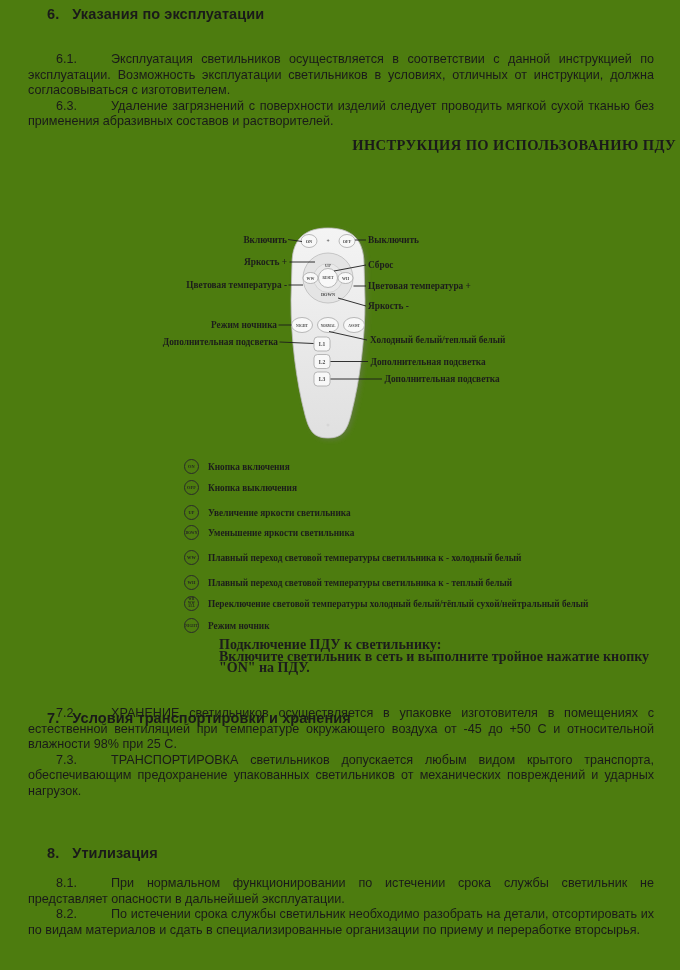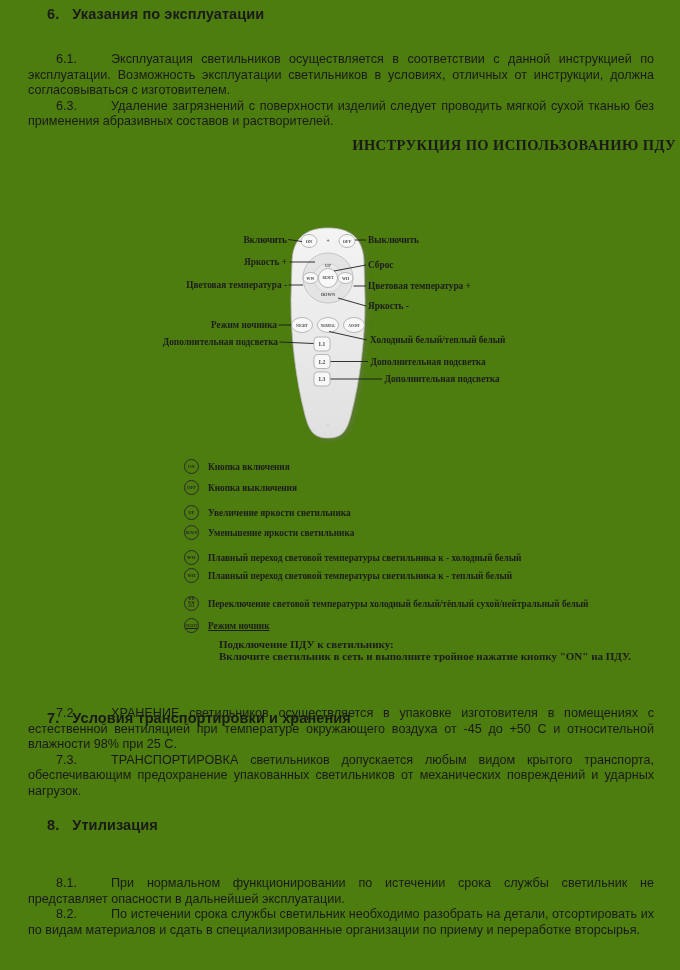--- a/index.html
+++ b/index.html
@@ -36,21 +36,21 @@
     width:15px; height:15px; border:1px solid #2a2a2a; border-radius:50%;
     display:flex; align-items:center; justify-content:center;
     font-size:4.3px; letter-spacing:0.2px; color:#222; flex:0 0 auto; box-sizing:border-box;
   }
   .legend-icon.small { font-size:3.4px; }
   .legend-icon.multi { flex-direction:column; font-size:3.3px; line-height:3.5px; }
   .legend-icon.multi span { display:block; }
   .legend-txt { margin-left:9px; white-space:nowrap; }
   
   .note { position:absolute; left:219px; top:639px; font-family:"Liberation Serif", serif;
-    font-weight:600; font-size:11px; line-height:11.5px; color:#1c1c1c; }
+    font-weight:600; font-size:14px; line-height:11.5px; color:#1c1c1c; }
 </style>
 </head>
 <body>
 
 <div class="page">
 
   <div class="sec-heading" style="top:6px;">
     <span class="num">6.</span><span>Указания по эксплуатации</span>
   </div>
   <div class="paras" style="top:52px;">
@@ -150,52 +150,52 @@
       <span class="legend-txt">Увеличение яркости светильника</span>
     </div>
     <div class="legend-row" style="top:67px;">
       <span class="legend-icon small">DOWN</span>
       <span class="legend-txt">Уменьшение яркости светильника</span>
     </div>
     <div class="legend-row" style="top:92px;">
       <span class="legend-icon">WW</span>
       <span class="legend-txt">Плавный переход световой температуры светильника к - холодный белый</span>
     </div>
-    <div class="legend-row" style="top:110px;">
+    <div class="legend-row" style="top:117px;">
       <span class="legend-icon">WH</span>
       <span class="legend-txt">Плавный переход световой температуры светильника к - теплый белый</span>
     </div>
     <div class="legend-row" style="top:138px;">
       <span class="legend-icon multi">
         <span>WH</span>
         <span>WW</span>
         <span>ALL</span>
       </span>
       <span class="legend-txt">Переключение световой температуры холодный белый/тёплый сухой/нейтральный белый</span>
     </div>
-    <div class="legend-row" style="top:160px;text-decoration:underline;">
+    <div class="legend-row" style="top:160px;">
       <span class="legend-icon small">NIGHT</span>
       <span class="legend-txt">Режим ночник</span>
     </div>
   </div>
 
   <div class="note">
     <div>Подключение ПДУ к светильнику:</div>
     <div>Включите светильник в сеть и выполните тройное нажатие кнопку "ON" на ПДУ.</div>
   </div>
 
   <div class="sec-heading" style="top:710px;">
     <span class="num">7.</span><span>Условия транспортировки и хранения</span>
   </div>
   <div class="paras" style="top:706px;">
     <p><span class="pnum">7.2.</span><span>ХРАНЕНИЕ светильников осуществляется в упаковке изготовителя в помещениях с естественной вентиляцией при температуре окружающего воздуха от -45 до +50 С и относительной влажности 98% при 25 С.</span></p>
     <p><span class="pnum">7.3.</span><span>ТРАНСПОРТИРОВКА светильников допускается любым видом крытого транспорта, обеспечивающим предохранение упакованных светильников от механических повреждений и ударных нагрузок.</span></p>
   </div>
 
-  <div class="sec-heading" style="top:817px;">
+  <div class="sec-heading" style="top:845px;">
     <span class="num">8.</span><span>Утилизация</span>
   </div>
   <div class="paras" style="top:876px;">
     <p><span class="pnum">8.1.</span><span>При нормальном функционировании по истечении срока службы светильник не представляет опасности в дальнейшей эксплуатации.</span></p>
     <p><span class="pnum">8.2.</span><span>По истечении срока службы светильник необходимо разобрать на детали, отсортировать их по видам материалов и сдать в специализированные организации по приему и переработке вторсырья.</span></p>
   </div>
 
 </div>
 
 </body></html>

